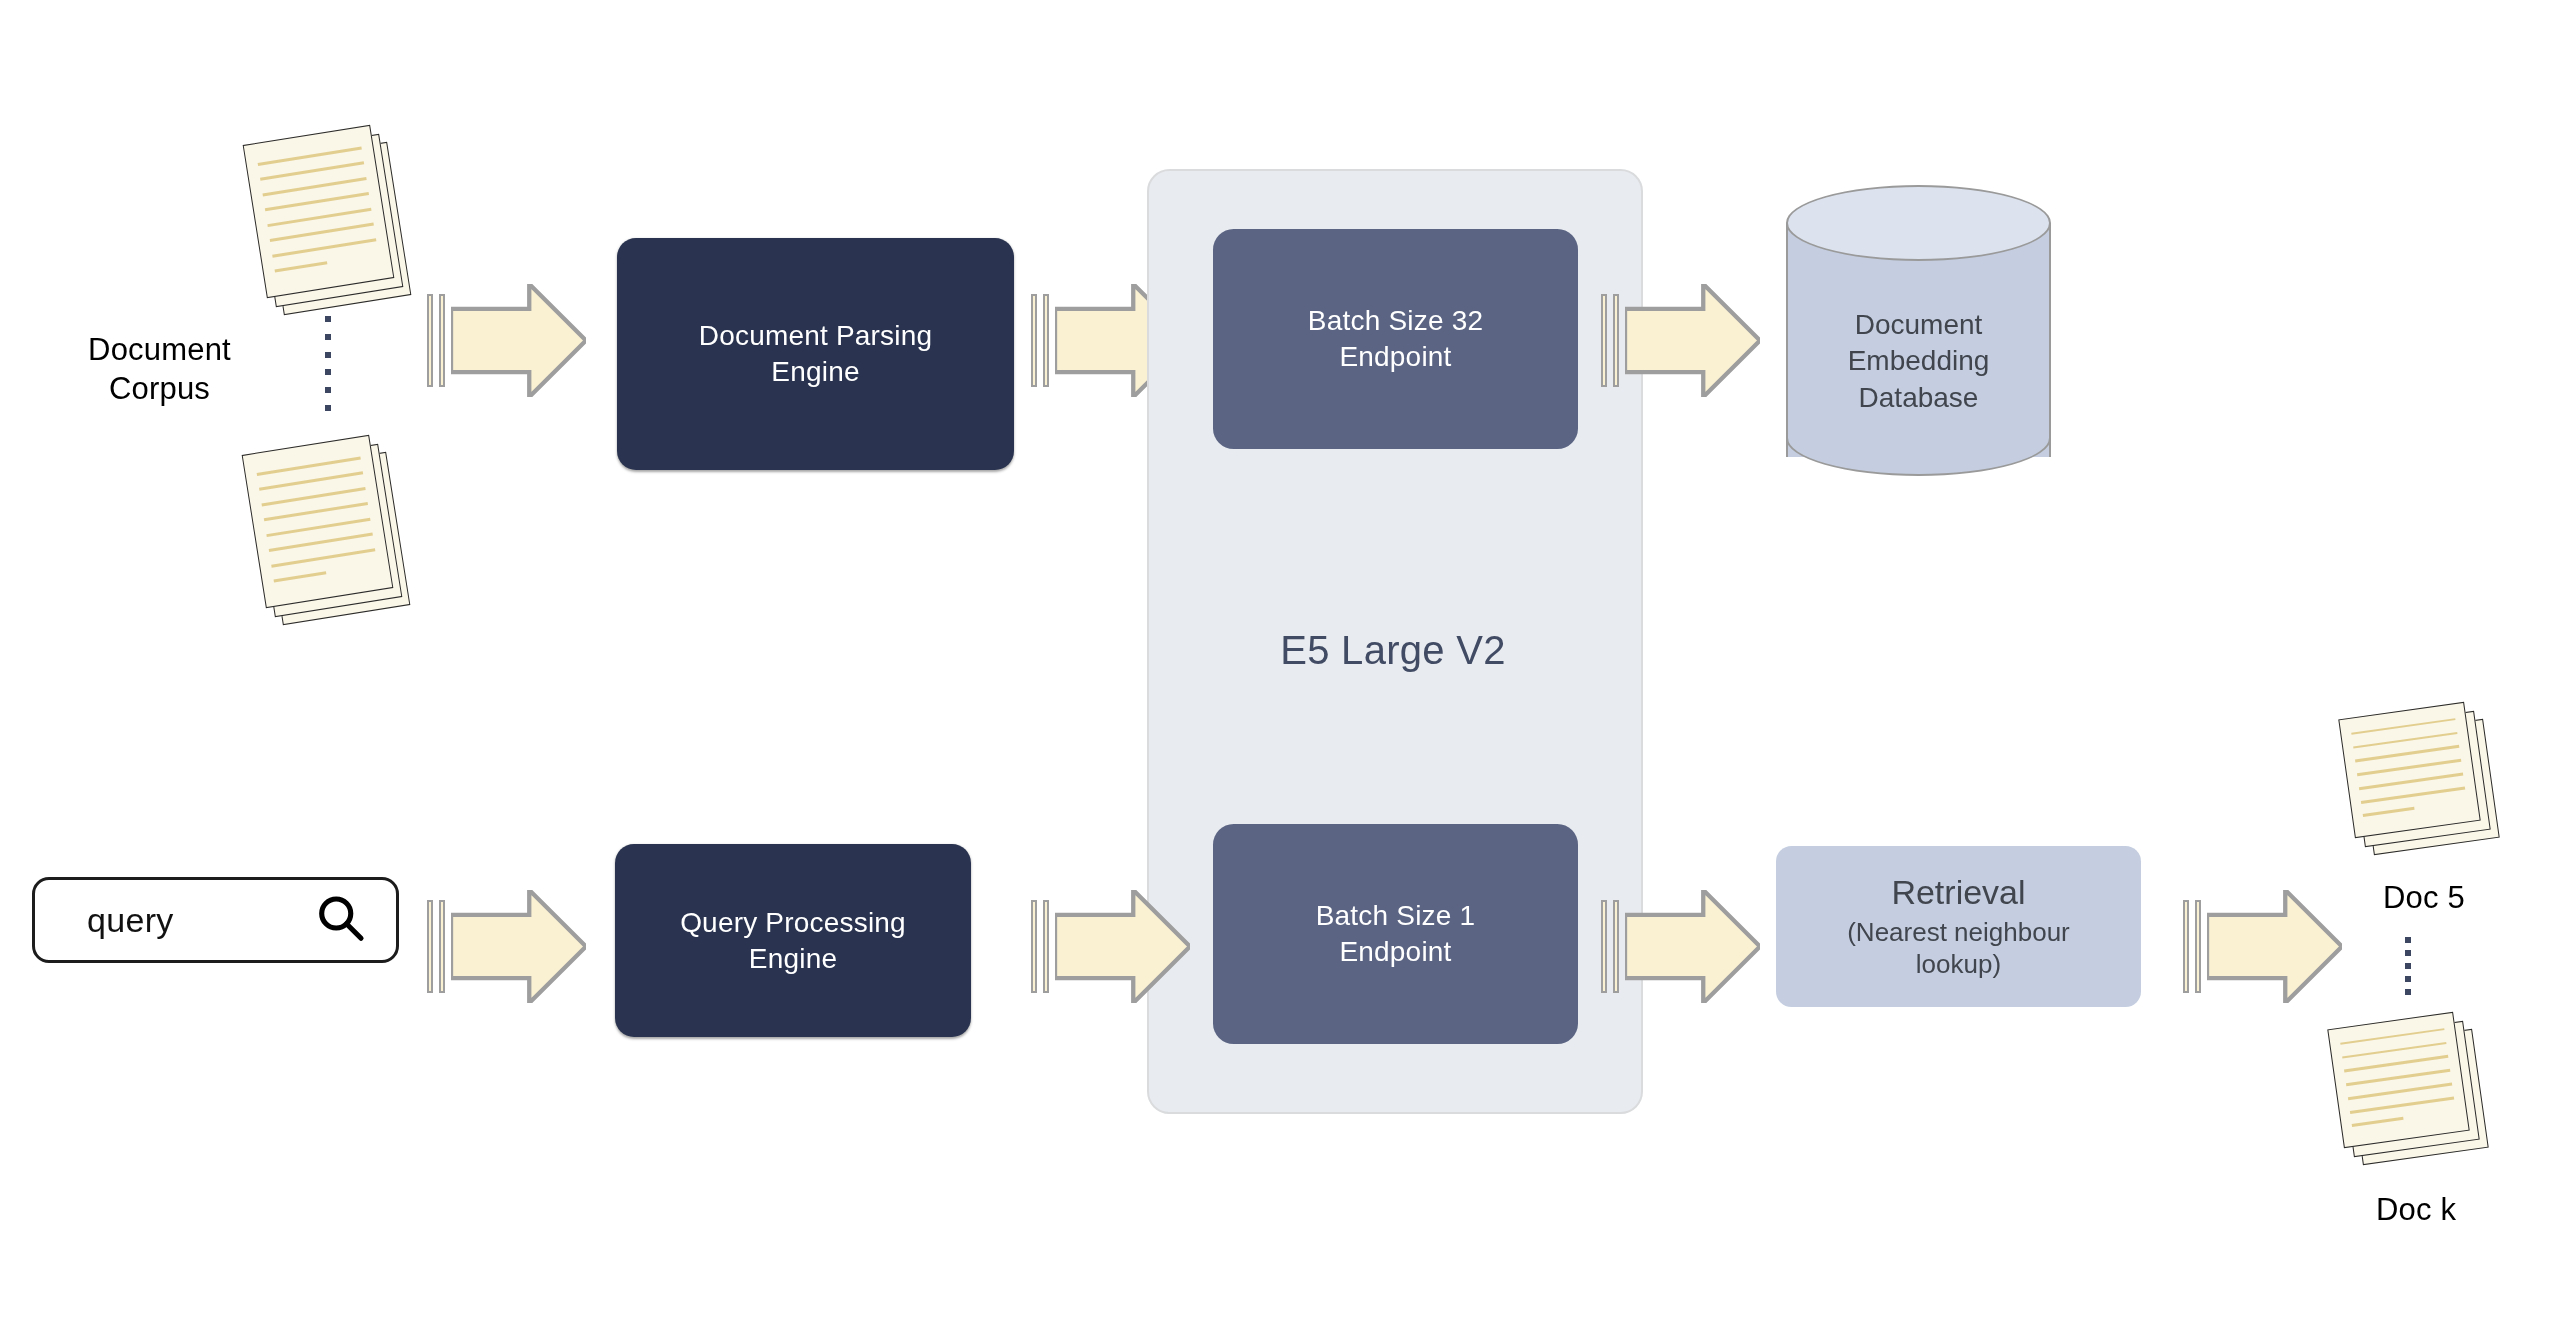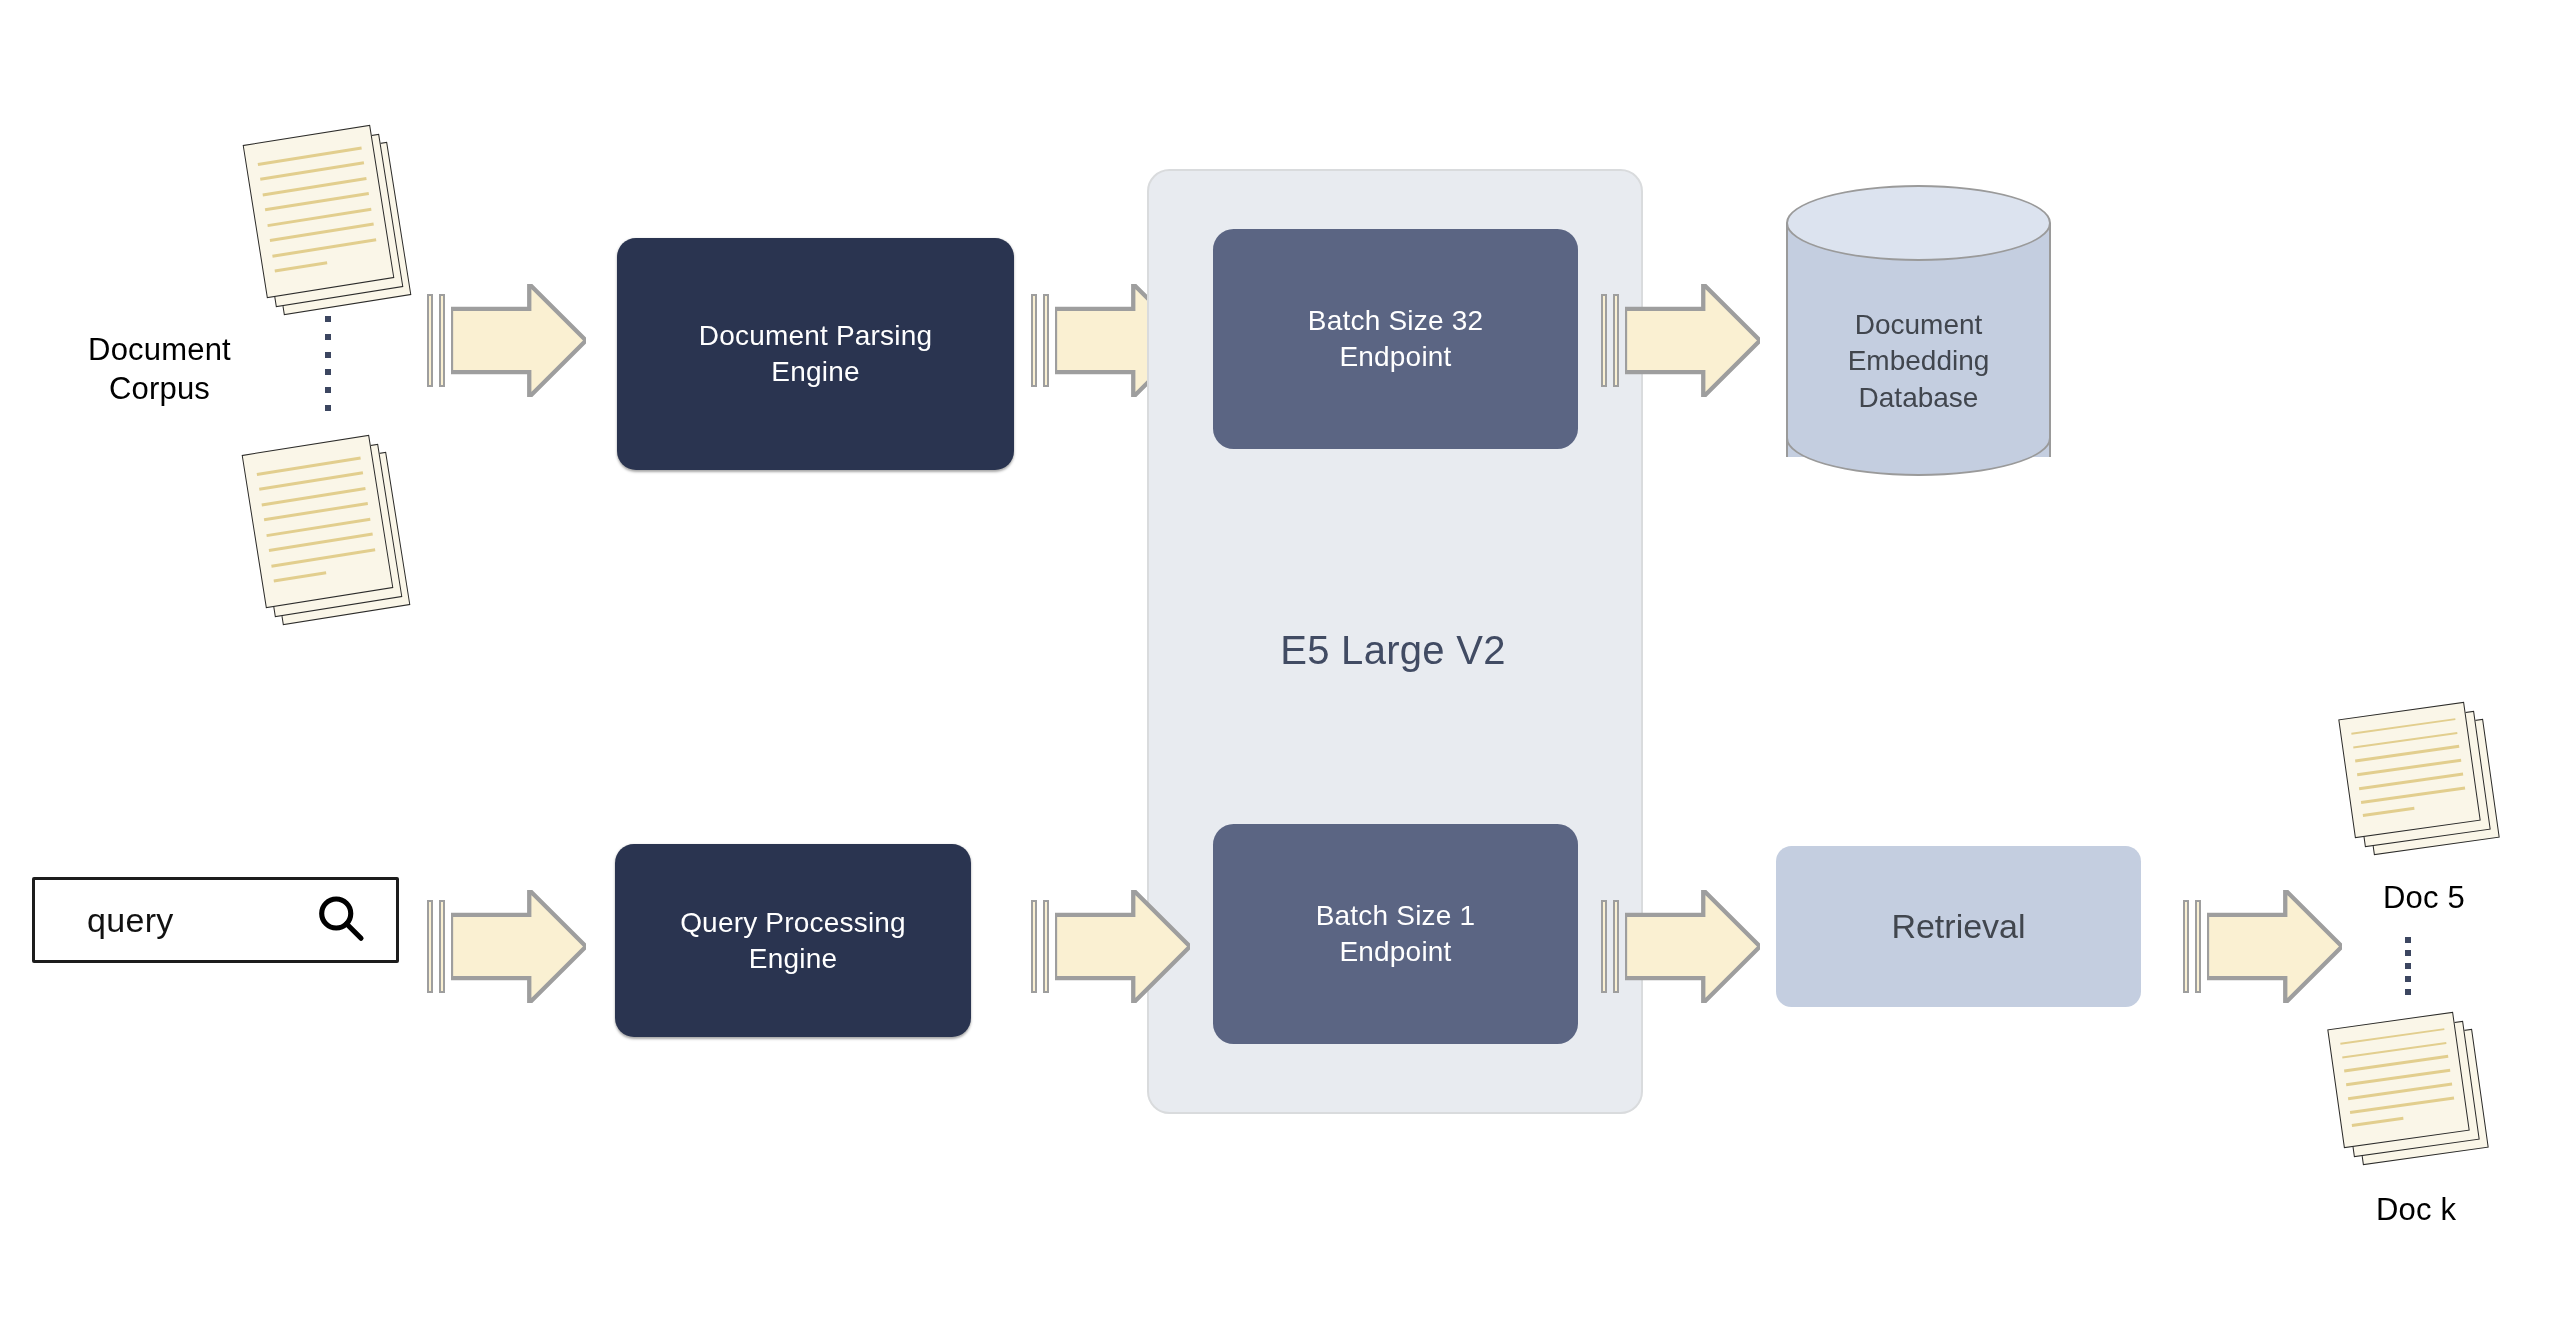--- a/index.html
+++ b/index.html
@@ -54,21 +54,21 @@
     background:#FAF0D2;
     -webkit-clip-path:polygon(0% 22%,58% 22%,58% 0%,100% 50%,58% 100%,58% 78%,0% 78%);
     clip-path:polygon(0% 22%,58% 22%,58% 0%,100% 50%,58% 100%,58% 78%,0% 78%);
   }
   .arrow .outline{
     position:absolute;left:0;top:0;width:100%;height:100%;
   }
 
   
   .query-field{
-    border:3.4px solid #1C1C1C;border-radius:2px;background:#ffffff;
+    border:3.4px solid #1C1C1C;border-radius:17px;background:#ffffff;
     display:flex;align-items:center;
   }
   .query-text{
     color:#111111;font-size:34px;letter-spacing:0.3px;margin-left:52px;
   }
 
   
   .cyl-body{
     position:absolute;left:0;background:#C4CEE0;
     border-left:2.6px solid #9A9A9A;border-right:2.6px solid #9A9A9A;
@@ -236,20 +236,22 @@
   <div class="bar" style="left:0px;"></div>
   <div class="bar" style="left:12px;"></div>
   <div class="body" style="left:24px;width:135px;"></div>
   <svg class="outline" viewBox="0 0 157 132" preserveAspectRatio="none" style="left:24px;width:135px;">
     <polygon points="0,29 91,29 91,0 157,66 91,132 91,103 0,103" fill="none" stroke="#9E9E9E" stroke-width="5"></polygon>
   </svg>
 </div>
 
 <div class="abs box-lilac" style="left:1776px;top:846px;width:365px;height:161px;flex-direction:column;">
   <div style="color:#41464E;font-size:34px;line-height:1.15;text-align:center;">Retrieval</div>
+  <div style="color:#41464E;font-size:26px;line-height:1.24;text-align:center;white-space:pre-line;margin-top:3.4px;">(Nearest neighbour
+lookup)</div>
 </div>
 
 <div class="arrow" style="left:2183px;top:890px;width:159px;height:113px;">
   <div class="bar" style="left:0px;"></div>
   <div class="bar" style="left:12px;"></div>
   <div class="body" style="left:24px;width:135px;"></div>
   <svg class="outline" viewBox="0 0 157 132" preserveAspectRatio="none" style="left:24px;width:135px;">
     <polygon points="0,29 91,29 91,0 157,66 91,132 91,103 0,103" fill="none" stroke="#9E9E9E" stroke-width="5"></polygon>
   </svg>
 </div>

